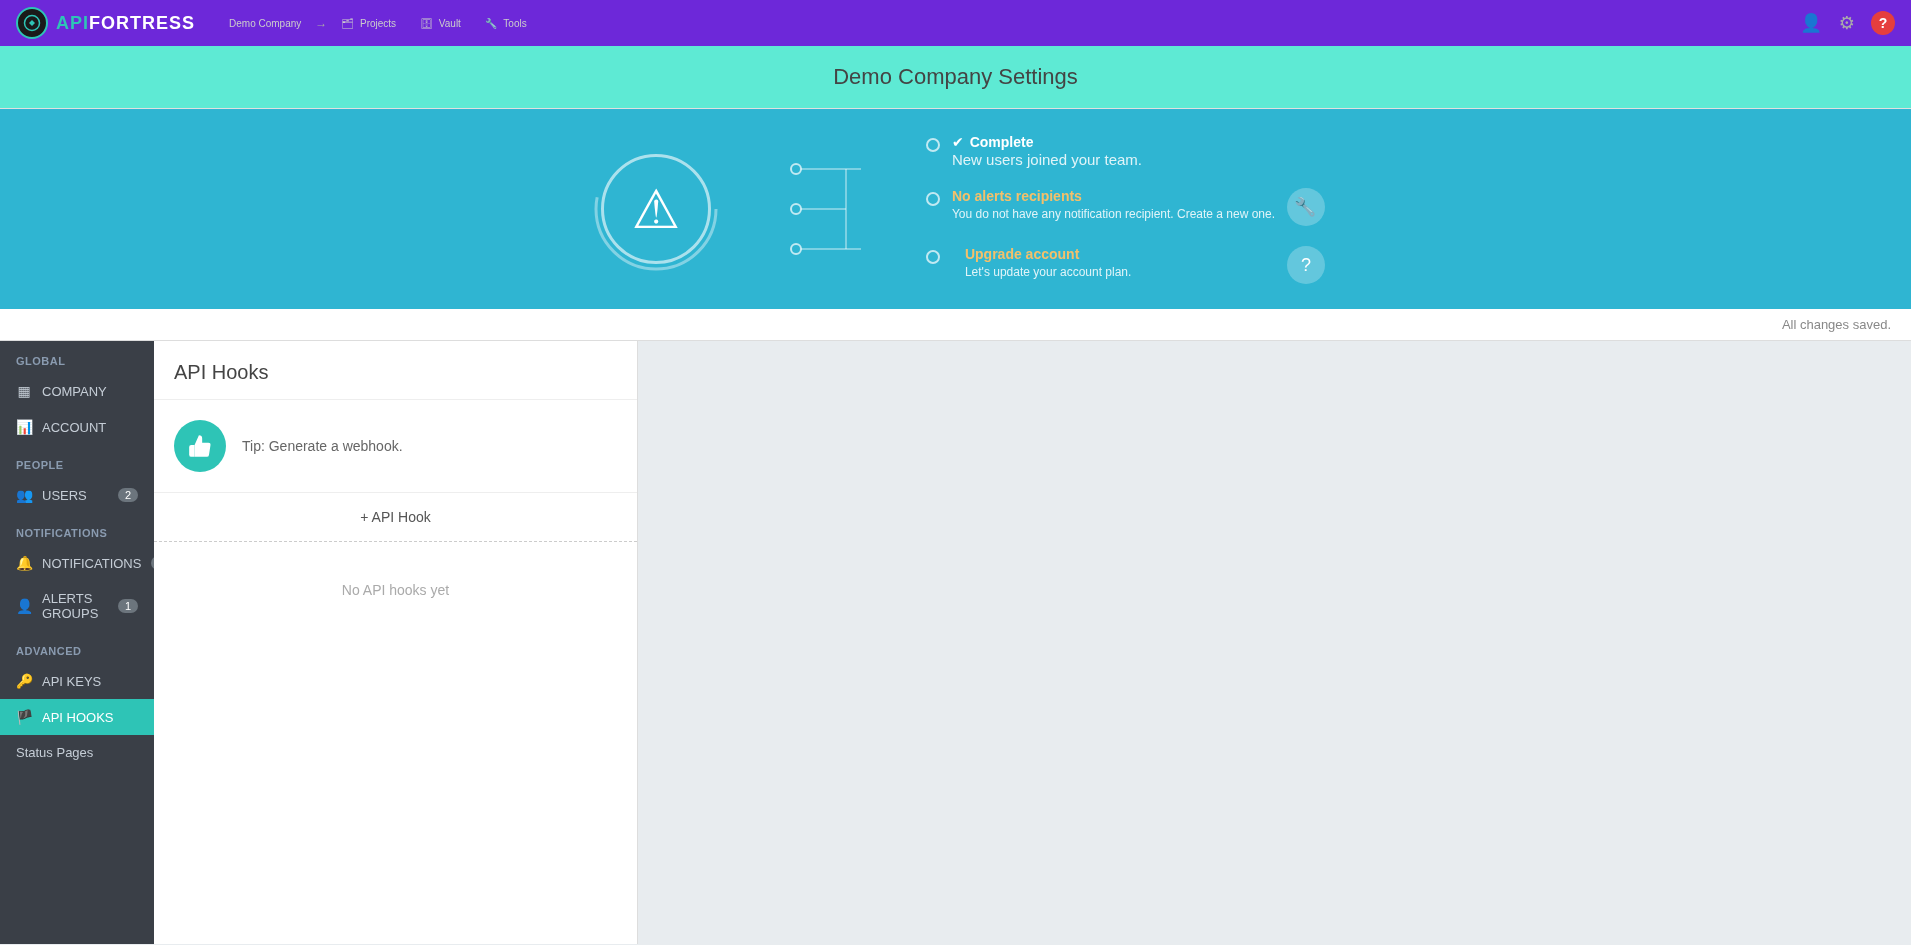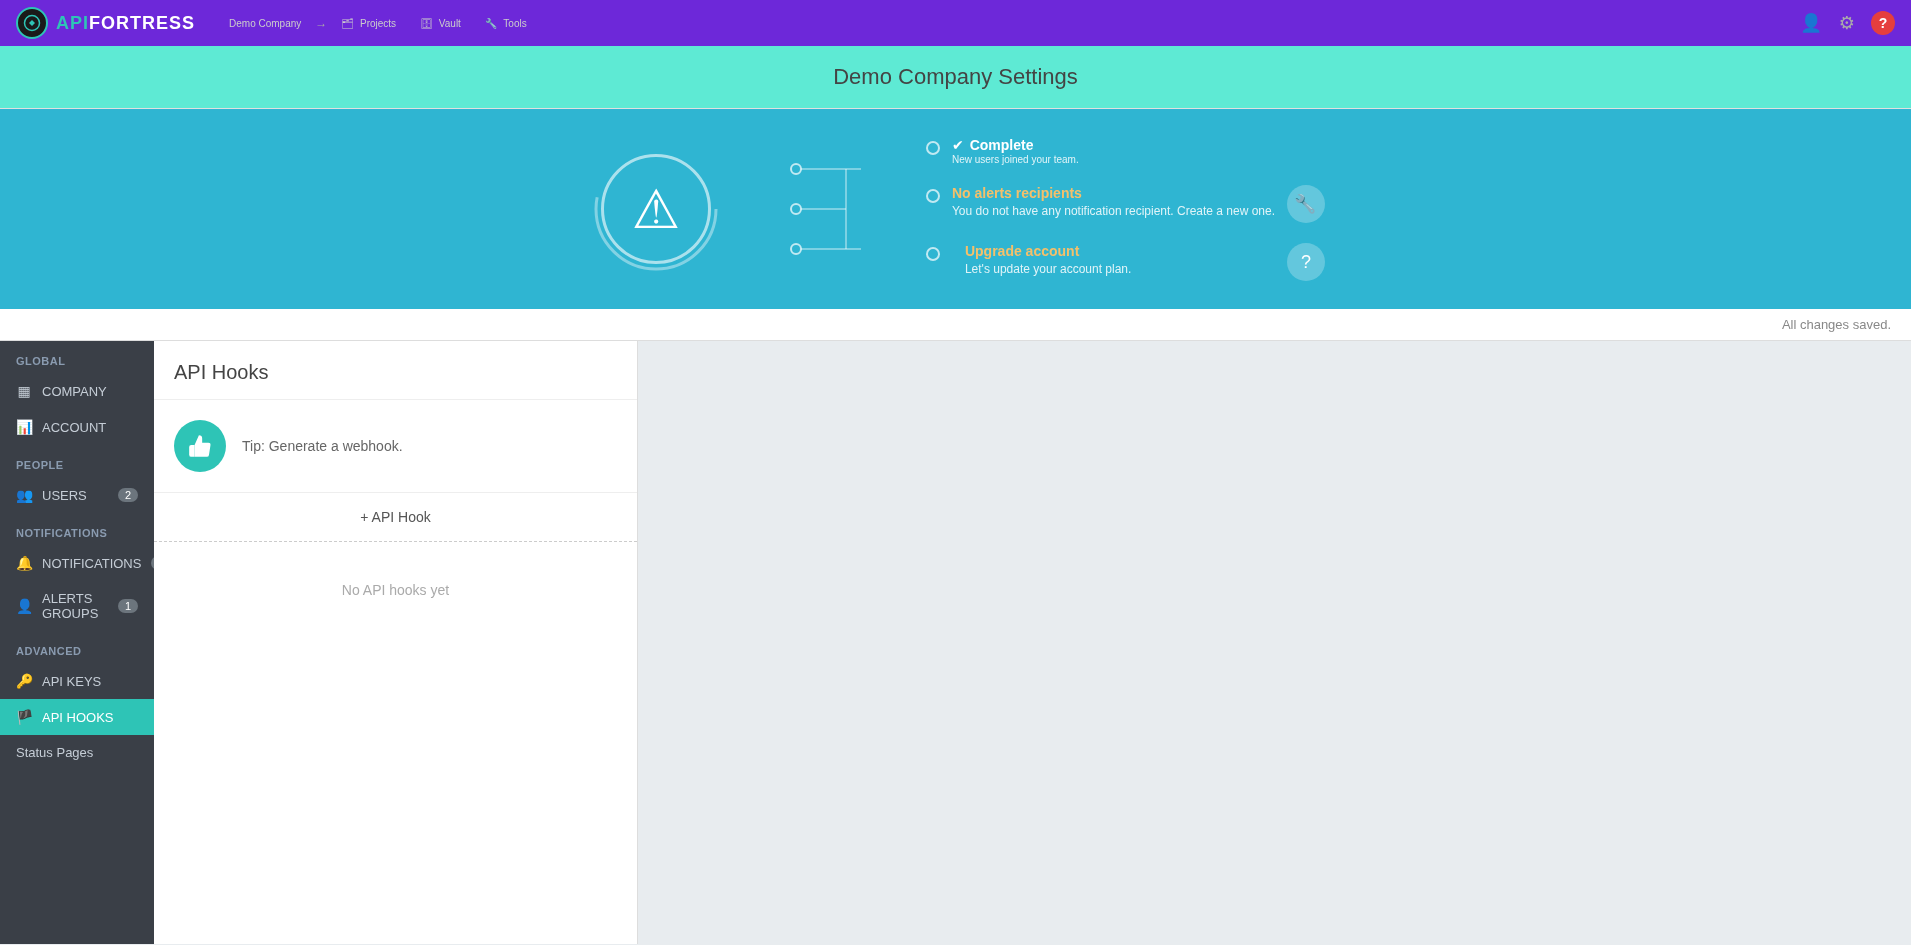--- a/index.html
+++ b/index.html
@@ -299,21 +299,21 @@
 
   <div style="display:flex; flex-direction:column; gap:20px;">
 
     <div style="display:flex; align-items:flex-start; gap:12px;">
       <div style="width:14px; height:14px; border-radius:50%; border:2px solid rgba(255,255,255,0.7); background:transparent; margin-top:4px; flex-shrink:0;"></div>
       <div>
         <div style="display:flex; align-items:center; gap:6px;">
           <span style="color:#fff; font-size:14px;">✔</span>
           <h3 style="color:#fff; font-size:14px; font-weight:600;">Complete</h3>
         </div>
-        <p style="color:rgba(255,255,255,0.85); font-size:10px; margin-top:1px;">New users joined your team.</p>
+        <p style="color:rgba(255,255,255,0.85); font-size:15px; margin-top:1px;">New users joined your team.</p>
       </div>
     </div>
 
     <div style="display:flex; align-items:flex-start; gap:12px;">
       <div style="width:14px; height:14px; border-radius:50%; border:2px solid rgba(255,255,255,0.7); background:transparent; margin-top:4px; flex-shrink:0;"></div>
       <div style="flex:1;">
         <h3 style="color:#f4c06a; font-size:14px; font-weight:600;">No alerts recipients</h3>
         <p style="color:rgba(255,255,255,0.85); font-size:12px; margin-top:3px;">You do not have any notification recipient. Create a new one.</p>
       </div>
       <div style="width:38px; height:38px; border-radius:50%; background:rgba(255,255,255,0.25); display:flex; align-items:center; justify-content:center; color:#fff; font-size:18px; cursor:pointer; flex-shrink:0;">🔧</div>

